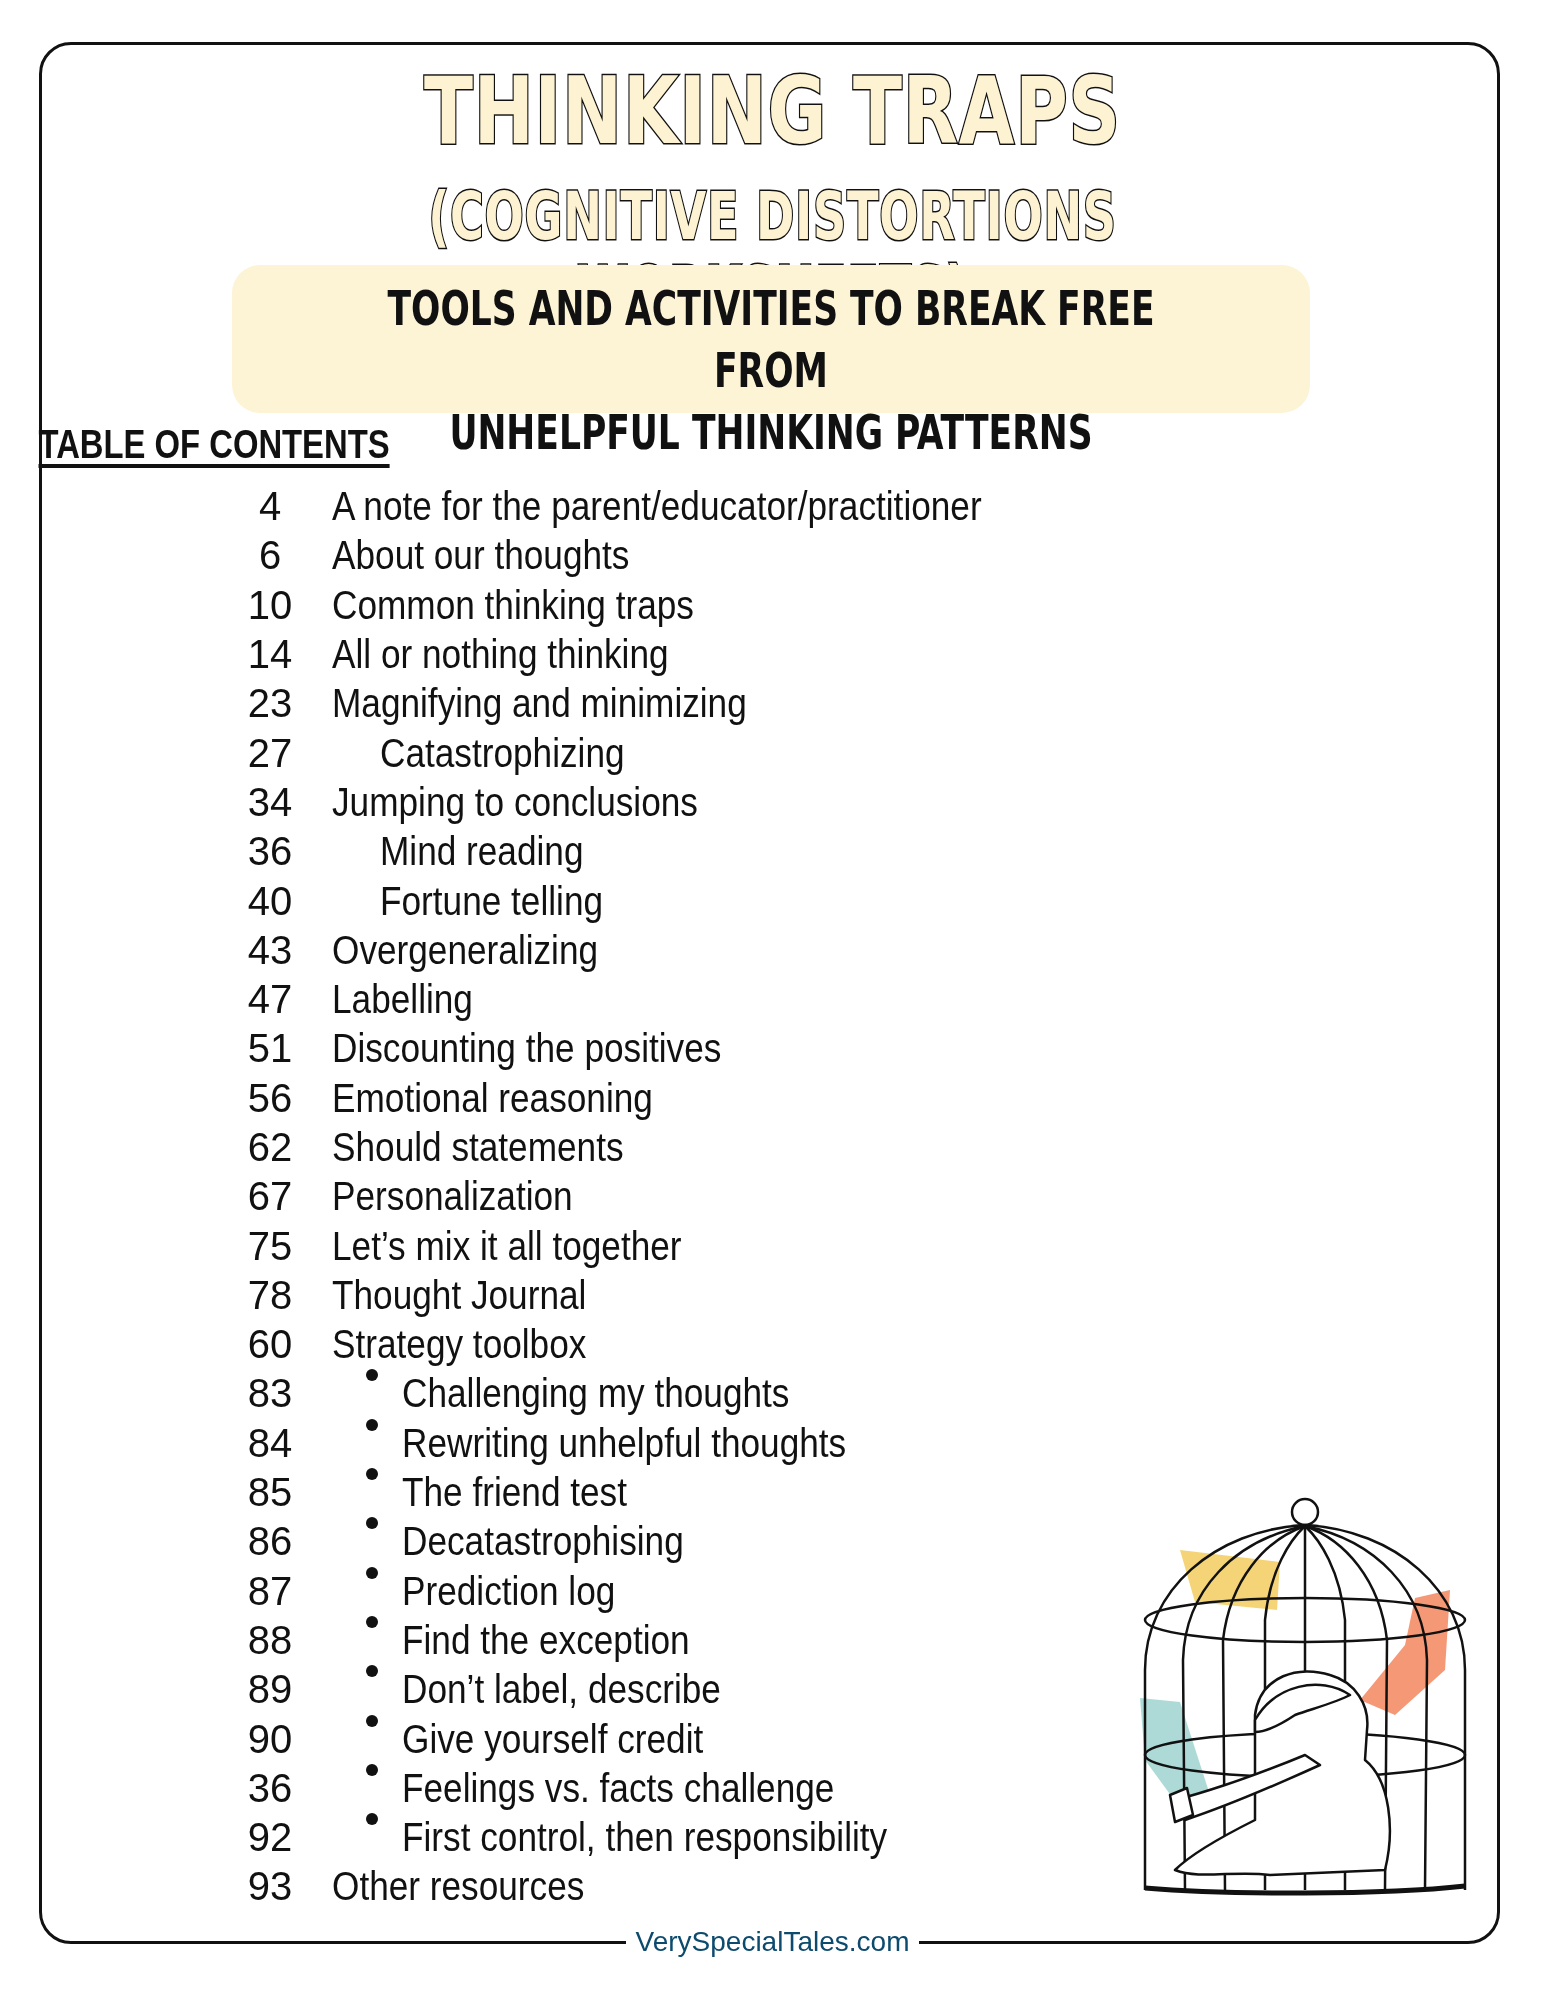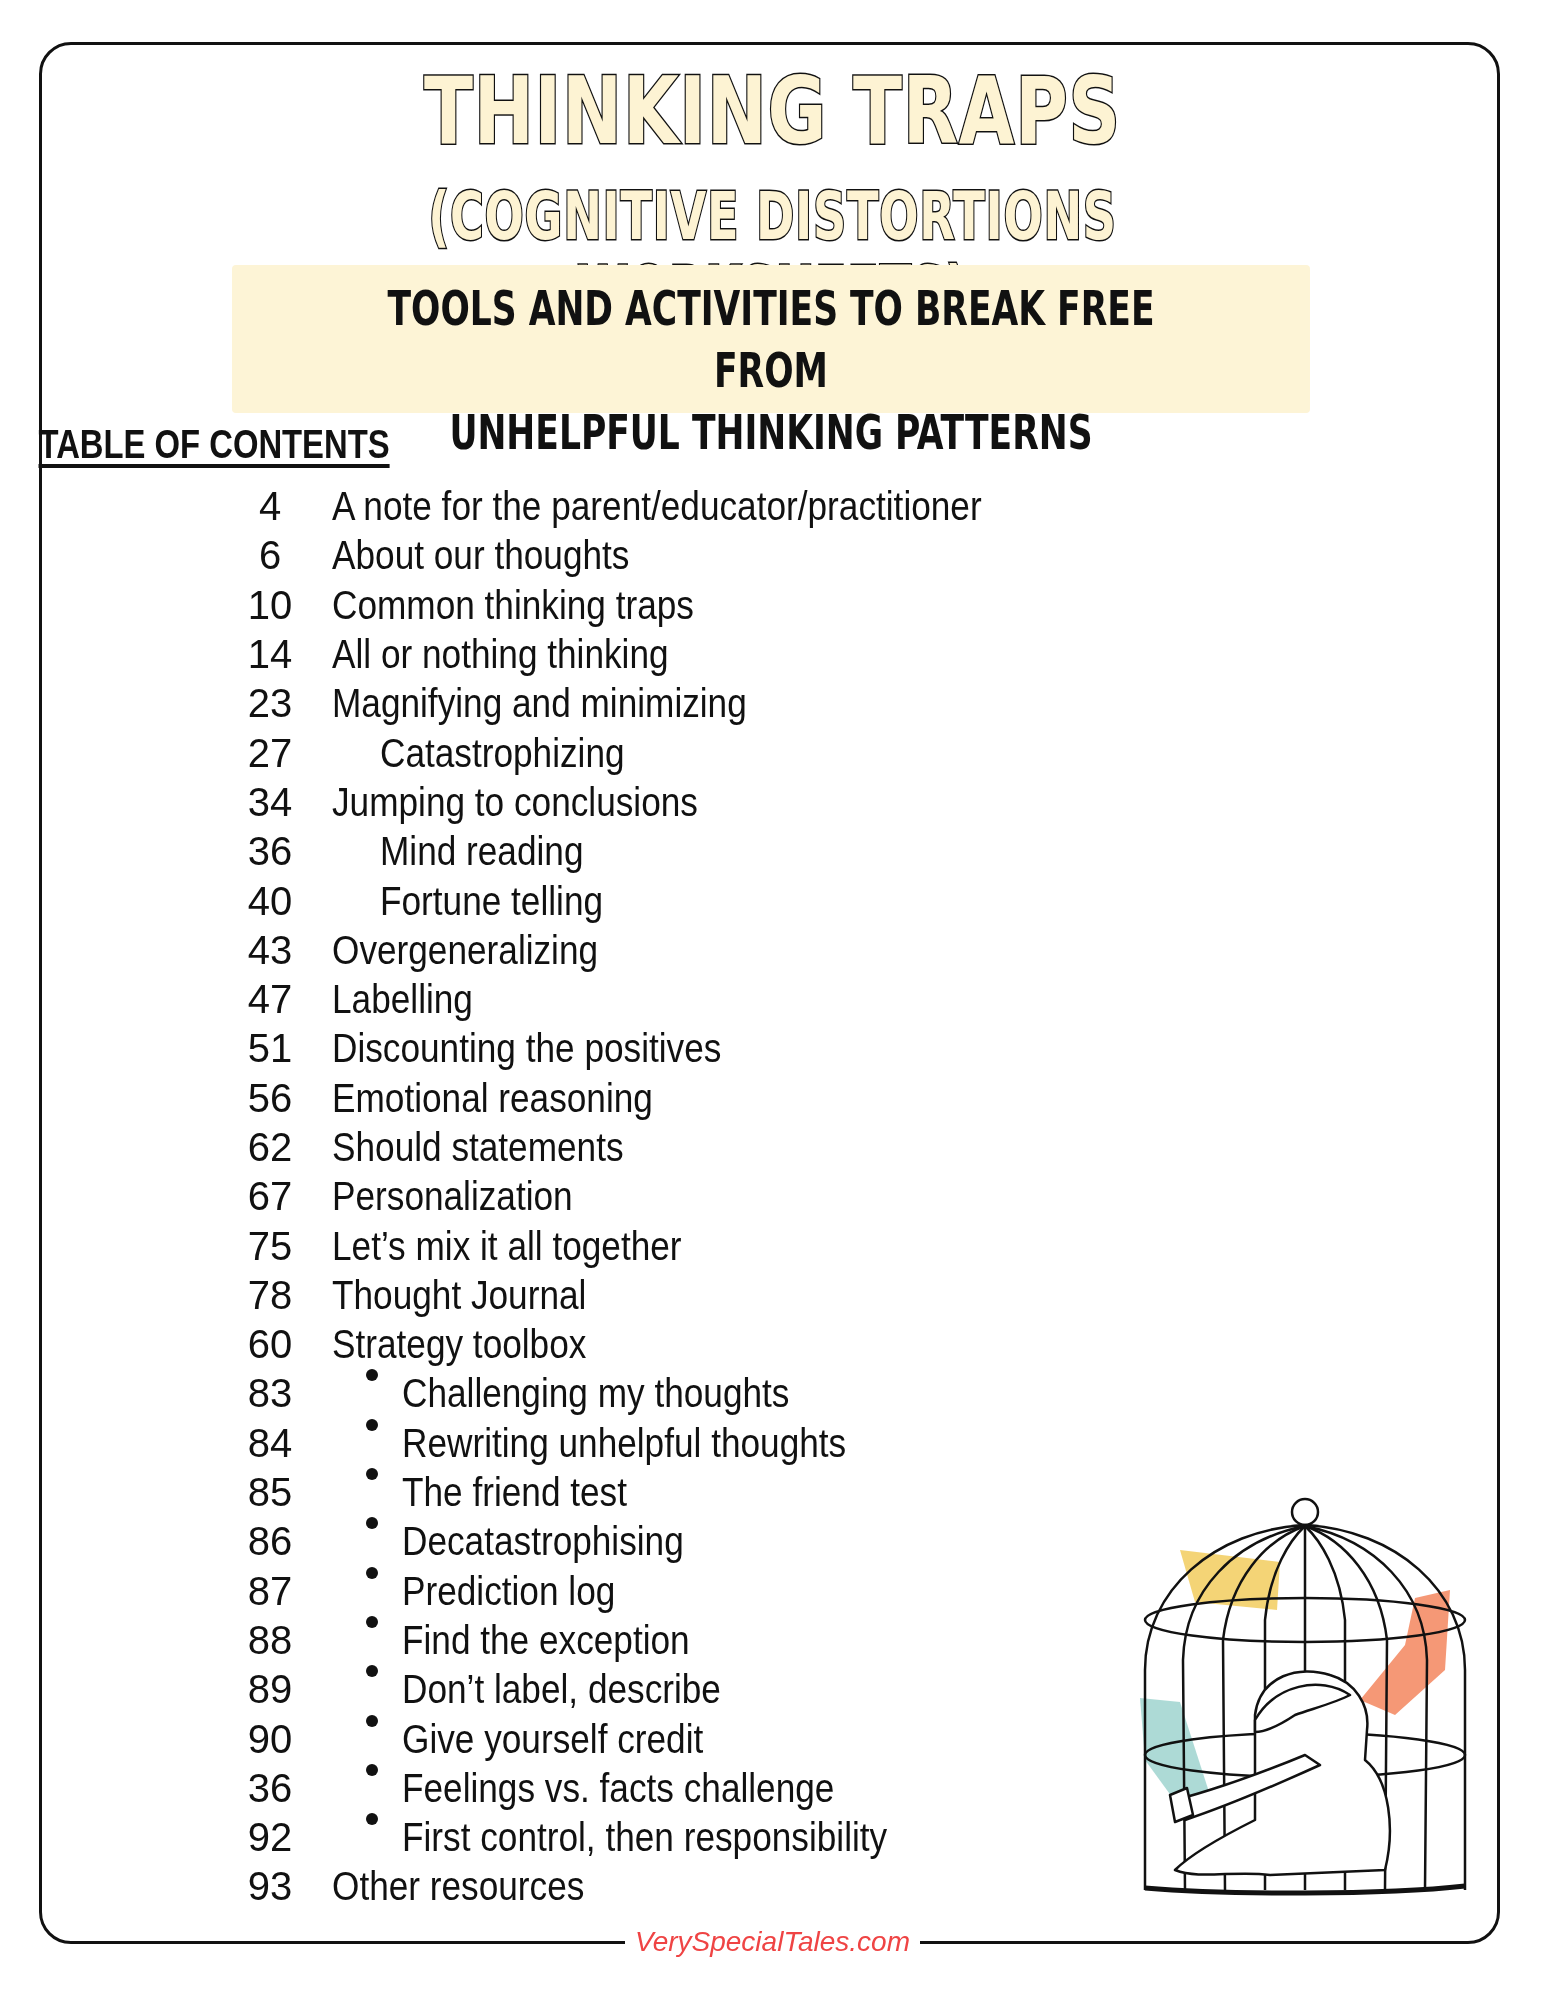--- a/index.html
+++ b/index.html
@@ -17,21 +17,21 @@
       color: #fdf3d3;
       -webkit-text-stroke: 3px #111;
       paint-order: stroke fill;
       transform-origin: center;
       letter-spacing: 1px;
     }
     .title-main { top: 62px; font-size: 92px; line-height: 100px; transform: scaleX(0.78); }
     .title-sub { top: 180px; font-size: 66px; line-height: 74px; transform: scaleX(0.70); }
     .tagline-box {
       position: absolute; left: 232px; top: 265px; width: 1078px; height: 148px;
-      background: #fdf4d6; border-radius: 4px;
+      background: #fdf4d6; border-radius: 28px;
     }
     .tagline {
       position: absolute; left: 0; top: 12px; width: 100%; text-align: center;
       font-family: "DejaVu Sans Condensed", "DejaVu Sans", sans-serif; font-weight: bold;
       font-size: 48px; line-height: 62px; color: #111;
       transform: scaleX(0.80); transform-origin: center;
     }
     .toc-heading {
       position: absolute; left: 0; top: 420px; width: 1545px; text-align: left;
       font-family: "Liberation Sans Narrow", "Liberation Sans", sans-serif; font-weight: bold;
@@ -64,22 +64,22 @@
     .illustration {
       position: absolute; left: 1105px; top: 1470px; width: 380px; height: 440px;
     }
     .footer {
       position: absolute; left: 0; top: 1924px; width: 1545px; height: 40px;
       text-align: center;
     }
     .footer-label {
       display: inline-block; background: #fff; padding: 0 10px;
       font-family: "Liberation Sans Narrow", "Liberation Sans", sans-serif;
-      font-size: 28px; line-height: 40px; color: #ef4444;
-      position: relative; top: -2px; font-style: italic;
+      font-size: 28px; line-height: 40px; color: #0c4a6e;
+      position: relative; top: -2px;
     }
   </style>
 </head>
 <body>
 
 <div class="frame"></div>
 
 <div class="title-main">THINKING TRAPS</div>
 <div class="title-sub">(COGNITIVE DISTORTIONS WORKSHEETS)</div>
 

